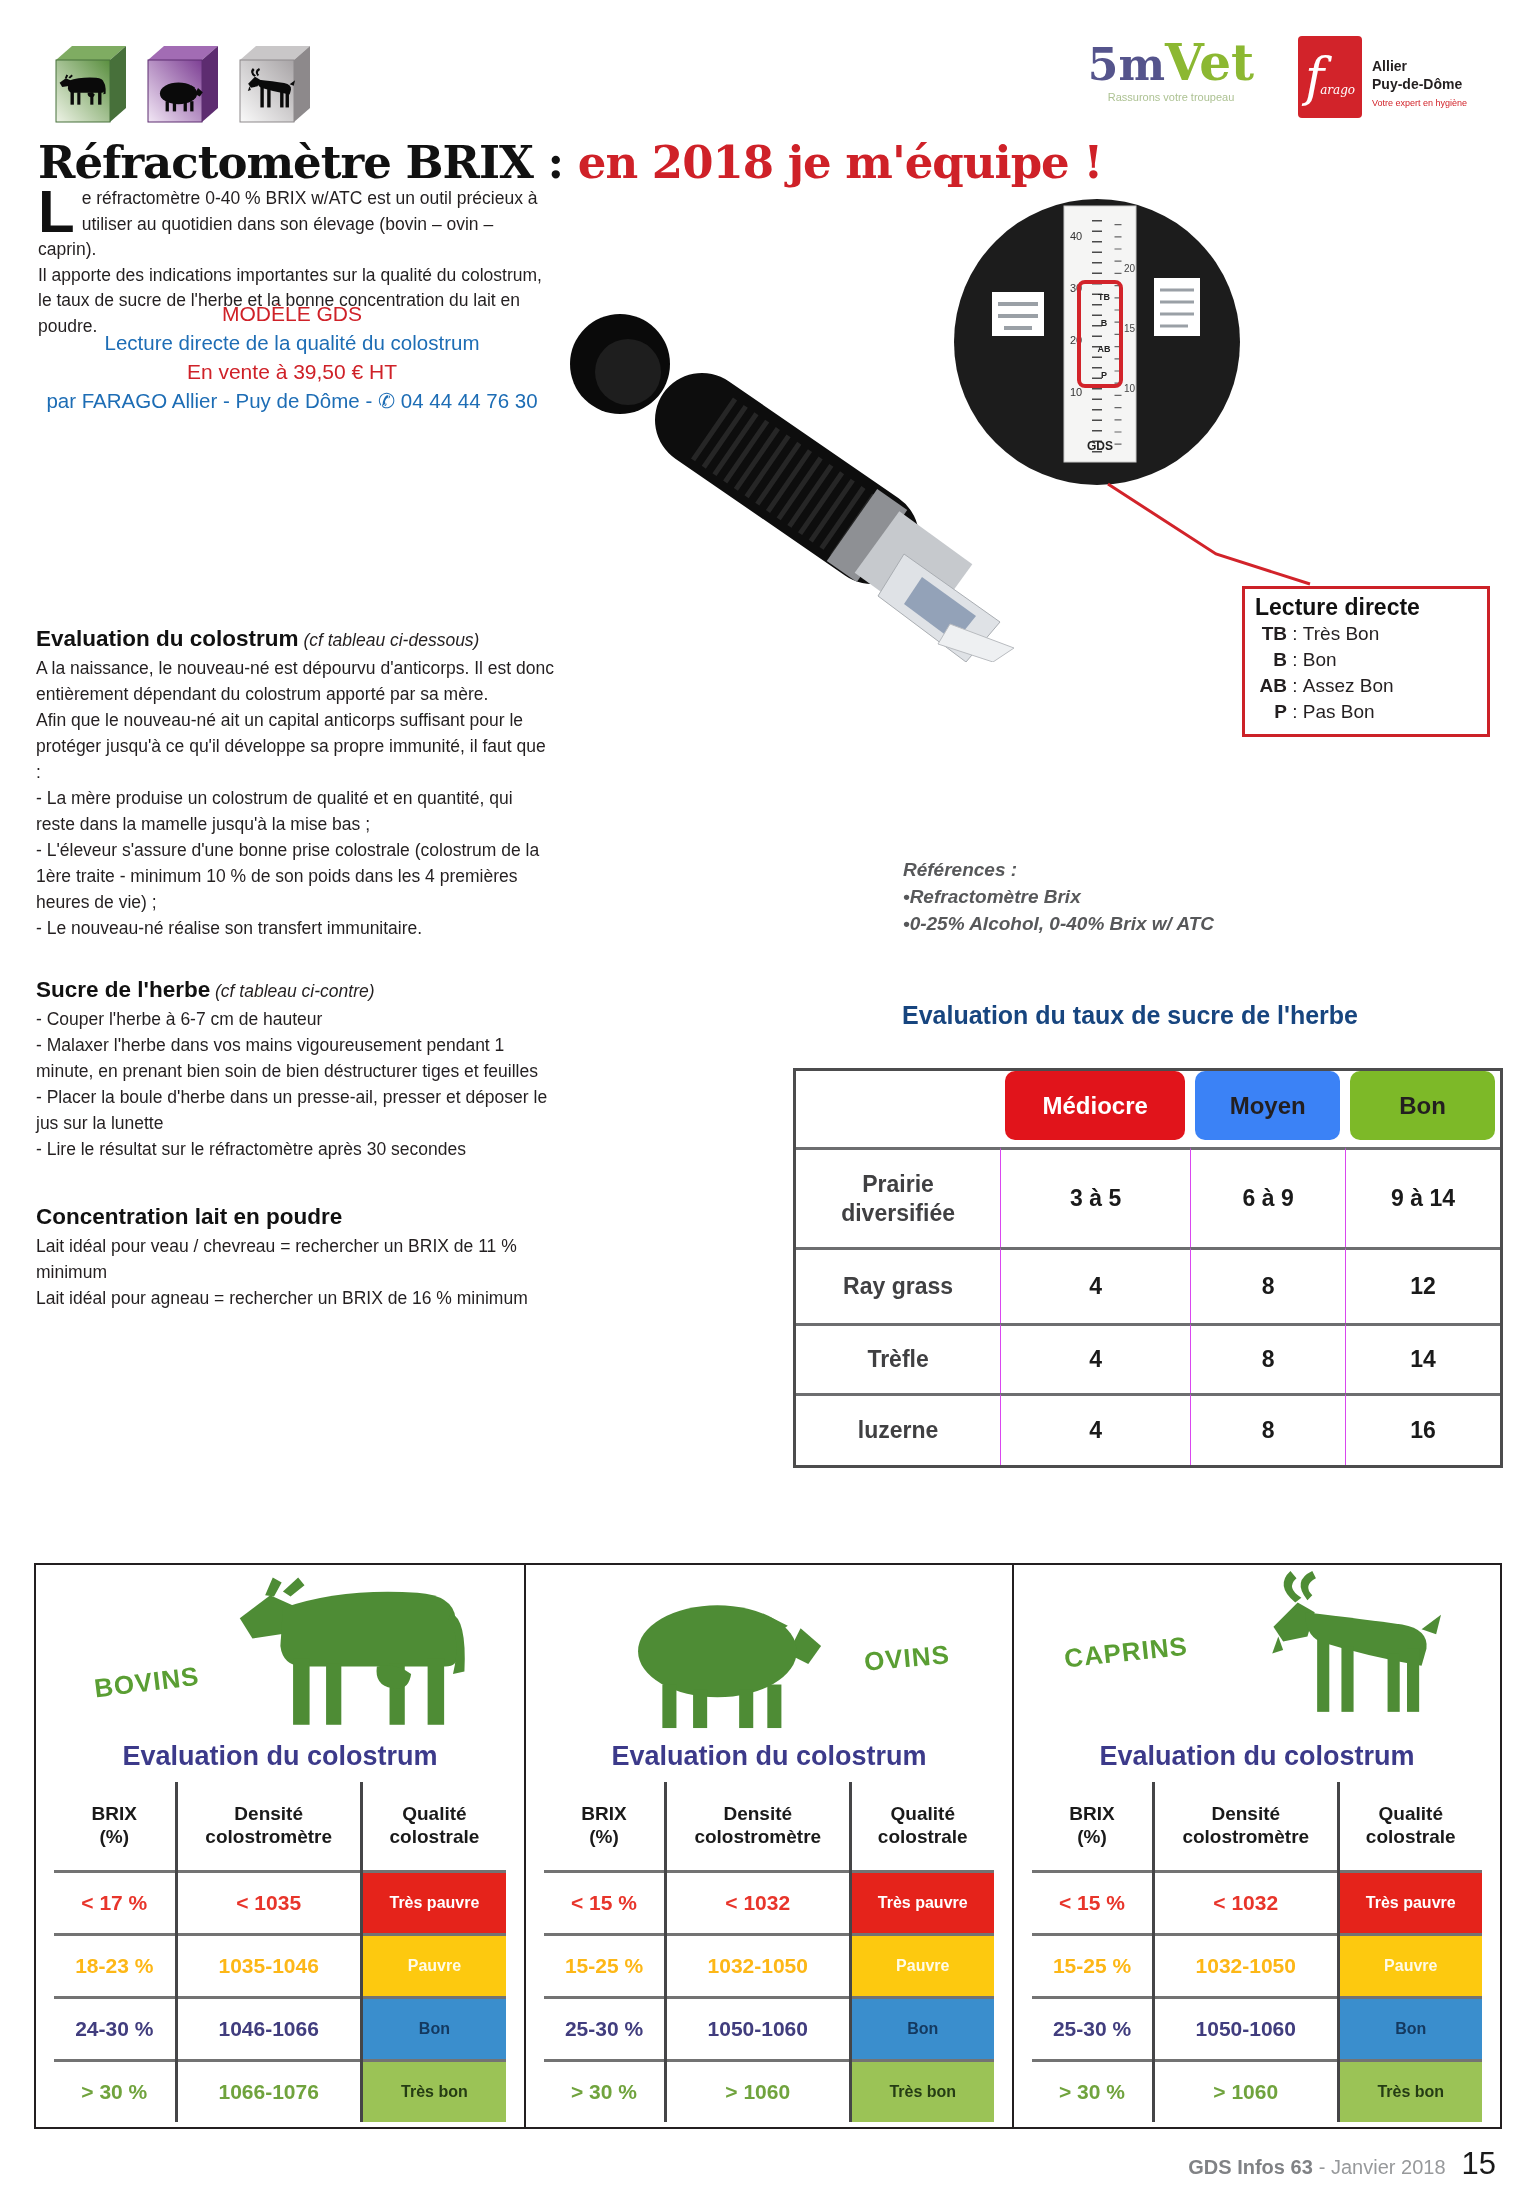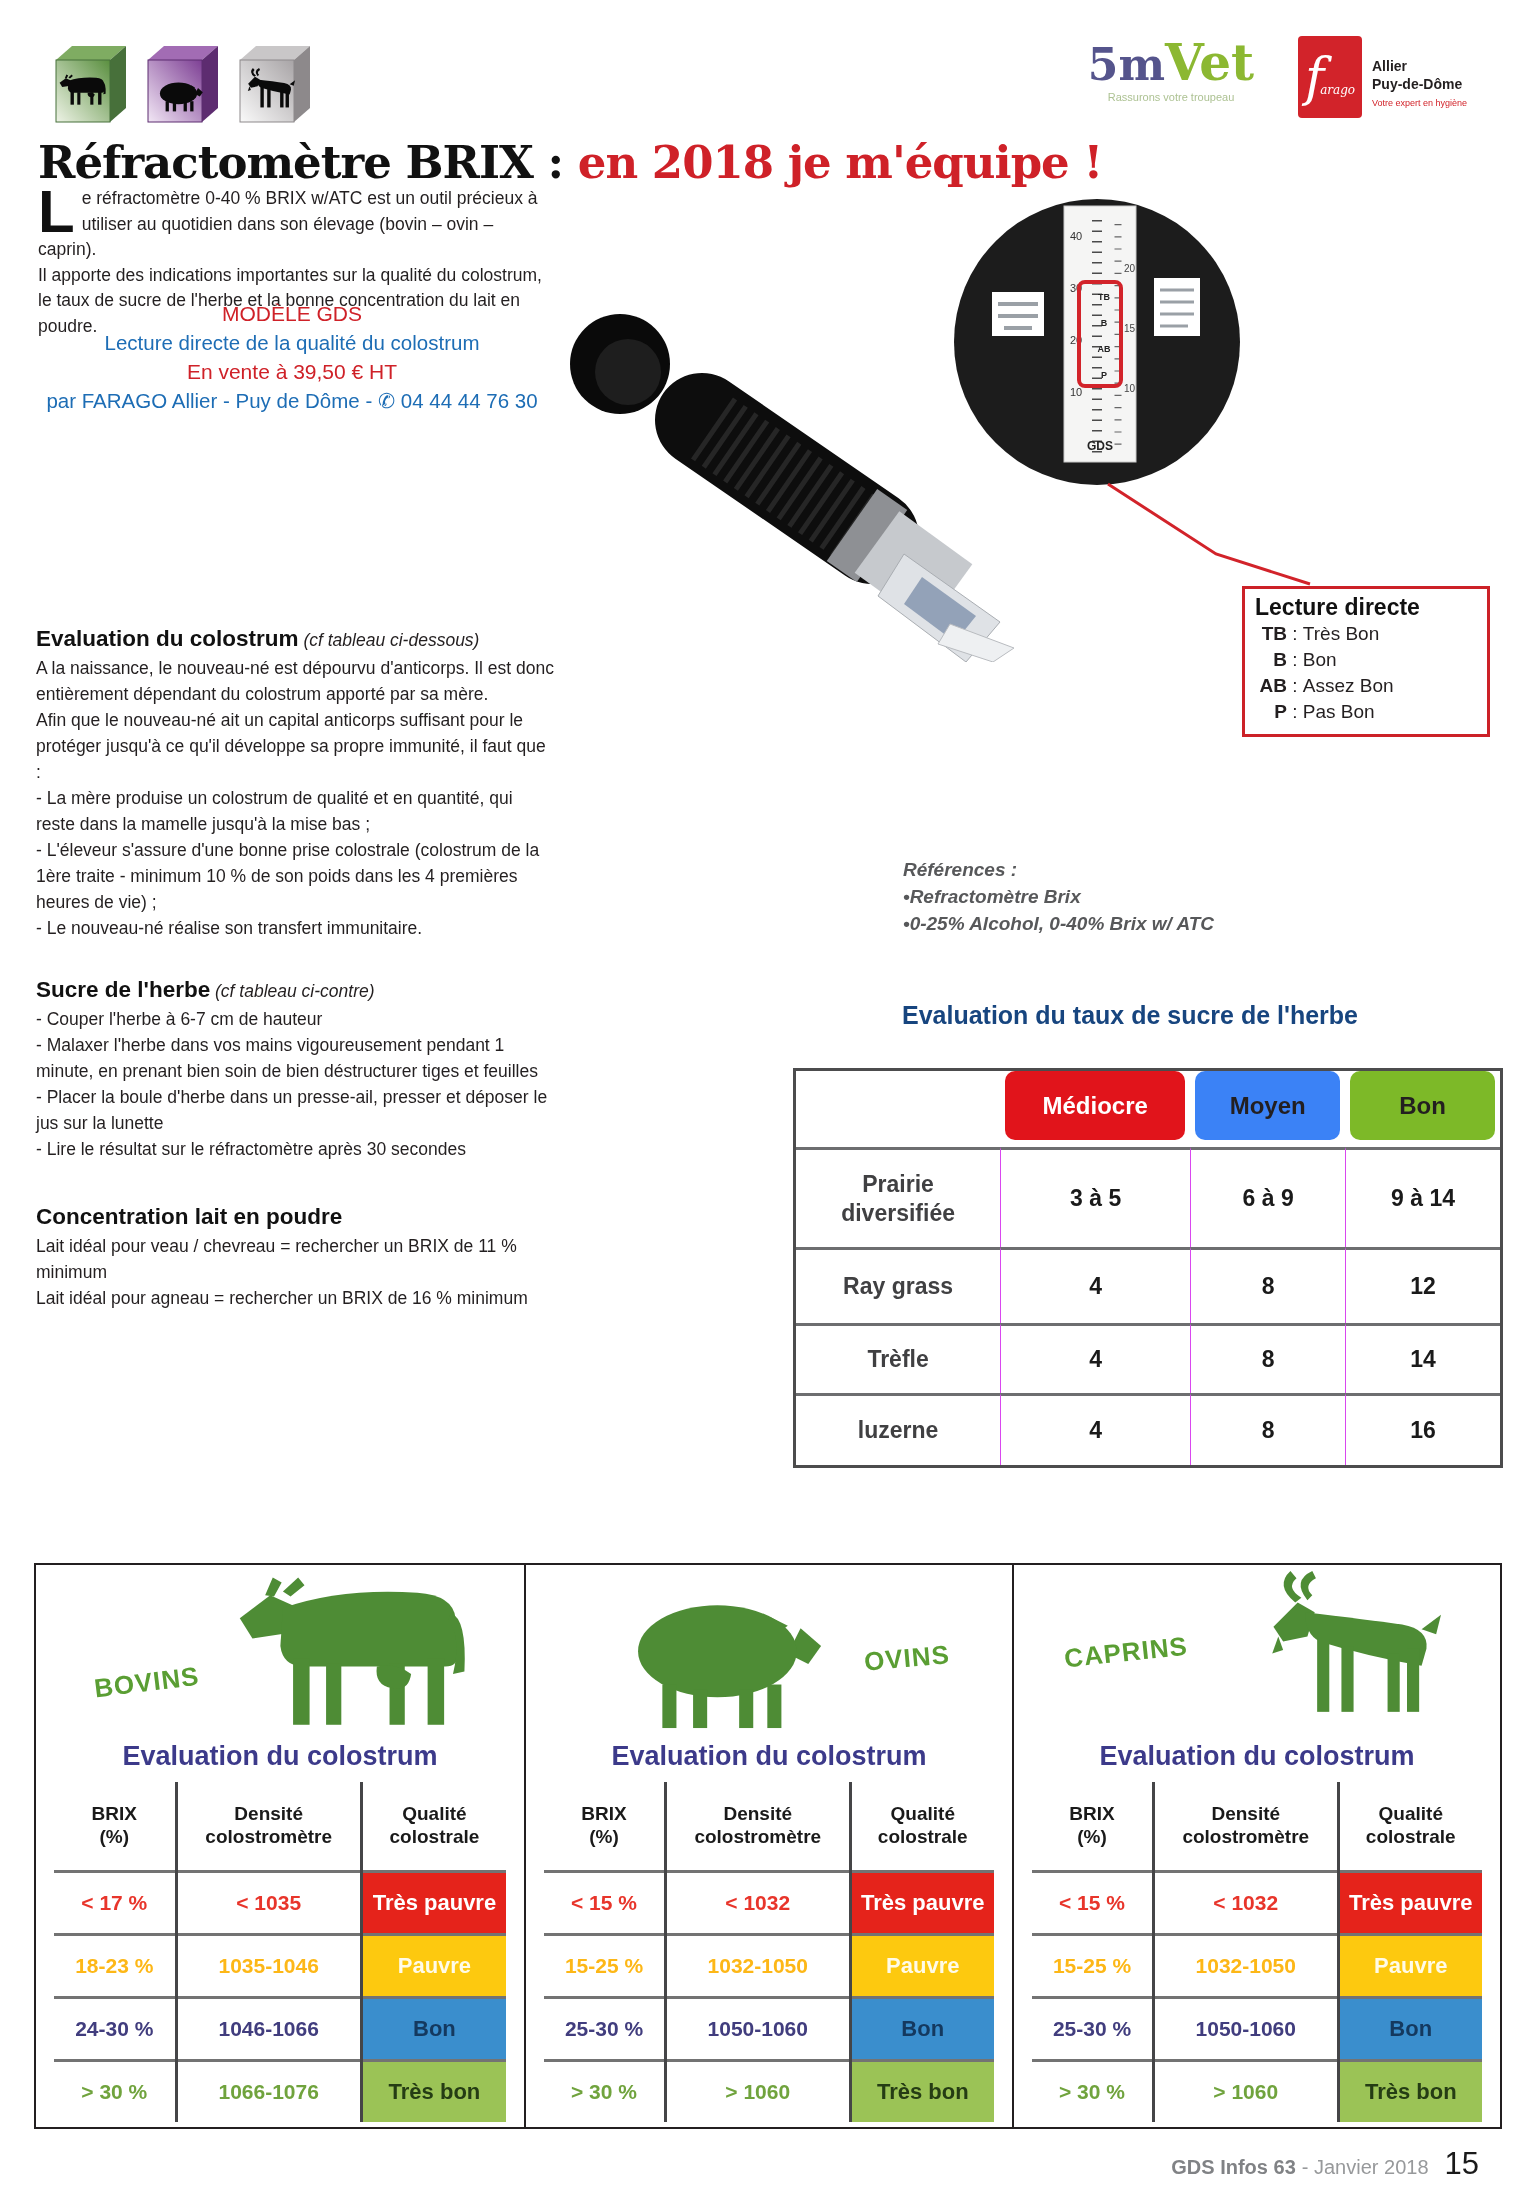--- a/index.html
+++ b/index.html
@@ -95,29 +95,29 @@
   .sp-caprins{left:40px;top:66px;transform:rotate(-6deg);}
   .panel-heading{text-align:center;font-size:27px;font-weight:bold;color:#3c3a8a;margin-top:2px;}
   .ctab{width:calc(100% - 16px);margin:10px auto 0;border-collapse:collapse;table-layout:fixed;}
   .ctab th{font-size:19px;line-height:1.2;font-weight:bold;color:#1a1a1a;white-space:pre-line;
            height:86px;vertical-align:middle;text-align:center;}
   .ctab td{height:58px;text-align:center;vertical-align:middle;}
   .ctab th:nth-child(2),.ctab td:nth-child(2),
   .ctab th:nth-child(3),.ctab td:nth-child(3){border-left:3px solid #454547;}
   .ctab tbody td{border-top:3px solid #737373;}
   .num{font-size:21px;font-weight:bold;}
-  .qual{font-size:22px;font-weight:bold;}
+  .qual{font-size:16px;font-weight:bold;}
   .r0 .num{color:#e8352b}.r0 .qual{background:#e5231b;color:#fff;}
   .r1 .num{color:#fdb717}.r1 .qual{background:#fdc90f;color:#fffbe8;}
   .r2 .num{color:#413d7e}.r2 .qual{background:#3a8ecd;color:#14395f;}
   .r3 .num{color:#70a33d}.r3 .qual{background:#9bc356;color:#253c14;}
   .c1{width:27%;}.c2{width:41%;}.c3{width:32%;}
 
   
-  .footer{position:absolute;top:2146px;right:57px;font-size:20px;display:flex;align-items:baseline;}
+  .footer{position:absolute;top:2146px;right:40px;font-size:20px;display:flex;align-items:baseline;}
   .f-pub{color:#808285;font-weight:bold;}
   .f-date{color:#97999b;margin-left:6px;}
   .f-page{color:#1a1a1a;font-size:31px;margin-left:16px;}
 </style>
 </head>
 <body>
 
 <div class="page">
 
   <div class="cubes">

